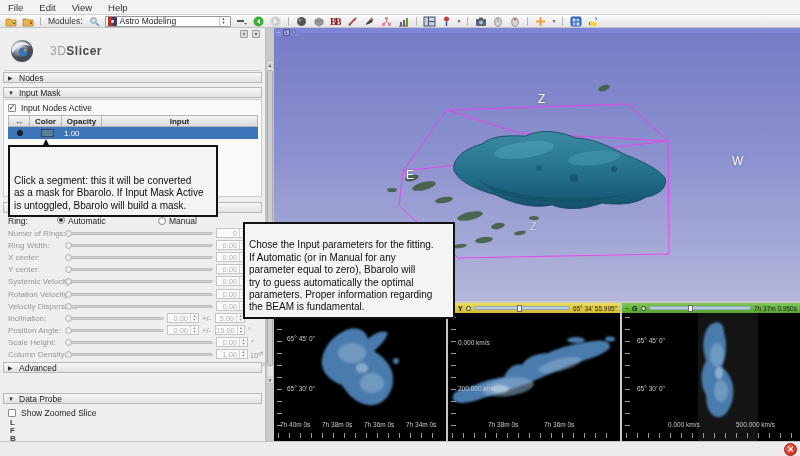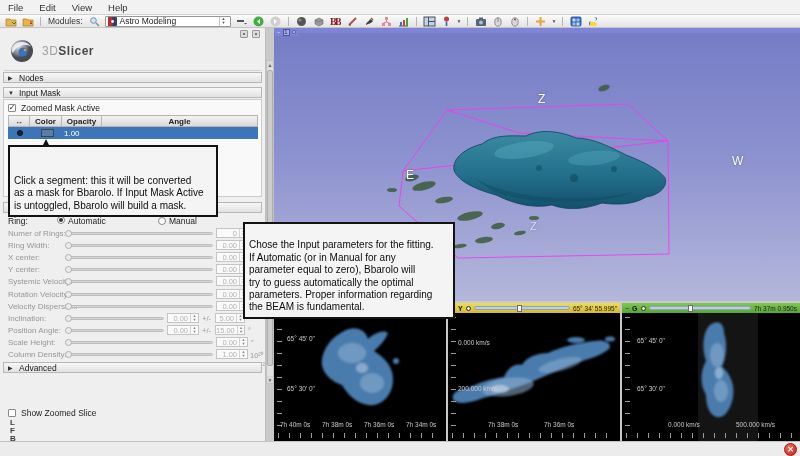--- a/index.html
+++ b/index.html
@@ -23,21 +23,21 @@
   .combo{width:126px;height:11px;background:#fff;border:1px solid #979797;border-radius:1px;
          display:flex;align-items:center;gap:3px;padding:0 2px;font-size:8.5px}
   .combo .spin{margin-left:auto;width:9px;height:9px;border-left:1px solid #c9c9c9;
                display:flex;flex-direction:column;align-items:center;justify-content:center;
                font-size:4px;color:#555;line-height:4px}
   .ddarrow{font-size:5px;color:#555}
 
   
   .panel{position:absolute;left:0;top:28px;width:266px;height:413px;background:#efefef;
          border-right:1px solid #bdbdbd}
-  .logo-row{position:absolute;left:8px;top:6px;height:34px;display:flex;align-items:center;gap:6px}
+  .logo-row{position:absolute;left:8px;top:6px;height:34px;display:flex;align-items:center;gap:14px}
   .logo-text{font-size:12px;letter-spacing:.5px}
   .logo-text .p1{color:#9aa0a6}
   .logo-text .p2{color:#4a4a4a;font-weight:bold}
   .panel-btn{position:absolute;top:2px;width:8px;height:8px;border:1px solid #9a9a9a;
              background:#dcdcdc;border-radius:1px}
   .panel-btn::after{content:"";position:absolute;left:2px;top:2px;width:2px;height:2px;background:#777}
   .logo-hr{position:absolute;left:4px;right:4px;top:42px;height:1px;background:#cfcfcf}
 
   .sechead{position:absolute;left:3px;right:3px;height:11px;
            background:linear-gradient(#f7f7f7,#e2e2e2);border:1px solid #b7b7b7;
@@ -339,29 +339,29 @@
 
   <div class="sechead" style="top:59px">
     <span class="tri">▼</span>
     <span>Input Mask</span>
   </div>
 
   <div class="content-box" style="top:71px;height:98px"></div>
 
   <div style="position:absolute;left:8px;top:75px;display:flex;align-items:center;gap:5px">
     <span class="cbx checked"></span>
-    <span style="font-size:8.5px">Zoomed Mask Active</span>
+    <span style="font-size:8.5px">Input Nodes Active</span>
   </div>
 
   <div class="segtable" style="top:87px">
     <div class="seg-hrow">
       <span class="seg-hcell" style="width:22px">↔</span>
       <span class="seg-hcell" style="width:32px">Color</span>
       <span class="seg-hcell" style="width:40px">Opacity</span>
-      <span class="seg-hcell" style="flex:1">Angle</span>
+      <span class="seg-hcell" style="flex:1">Input</span>
     </div>
     <div class="seg-drow">
       <span class="seg-dcell" style="width:22px">
           <span class="eye"></span>
         </span>
       <span class="seg-dcell" style="width:32px">
           <span class="swatch"></span>
         </span>
       <span class="seg-dcell" style="width:40px">1.00</span>
     </div>
@@ -520,20 +520,24 @@
       </span>
     <span class="punit" style="left:242px">10²⁰ cm⁻²</span>
   </div>
 
   <div class="sechead" style="top:334px">
     <span class="tri">▶</span>
     <span>Advanced</span>
   </div>
 
 
+  <div class="sechead" style="top:365px">
+    <span class="tri">▼</span>
+    <span>Data Probe</span>
+  </div>
 
   <div style="position:absolute;left:8px;top:380px;display:flex;align-items:center;gap:5px">
     <span class="cbx"></span>
     <span style="font-size:8.5px">Show Zoomed Slice</span>
   </div>
 
   <span class="probe-letter" style="top:390px">L</span>
   <span class="probe-letter" style="top:398px">F</span>
   <span class="probe-letter" style="top:406px">B</span>
 </div>

